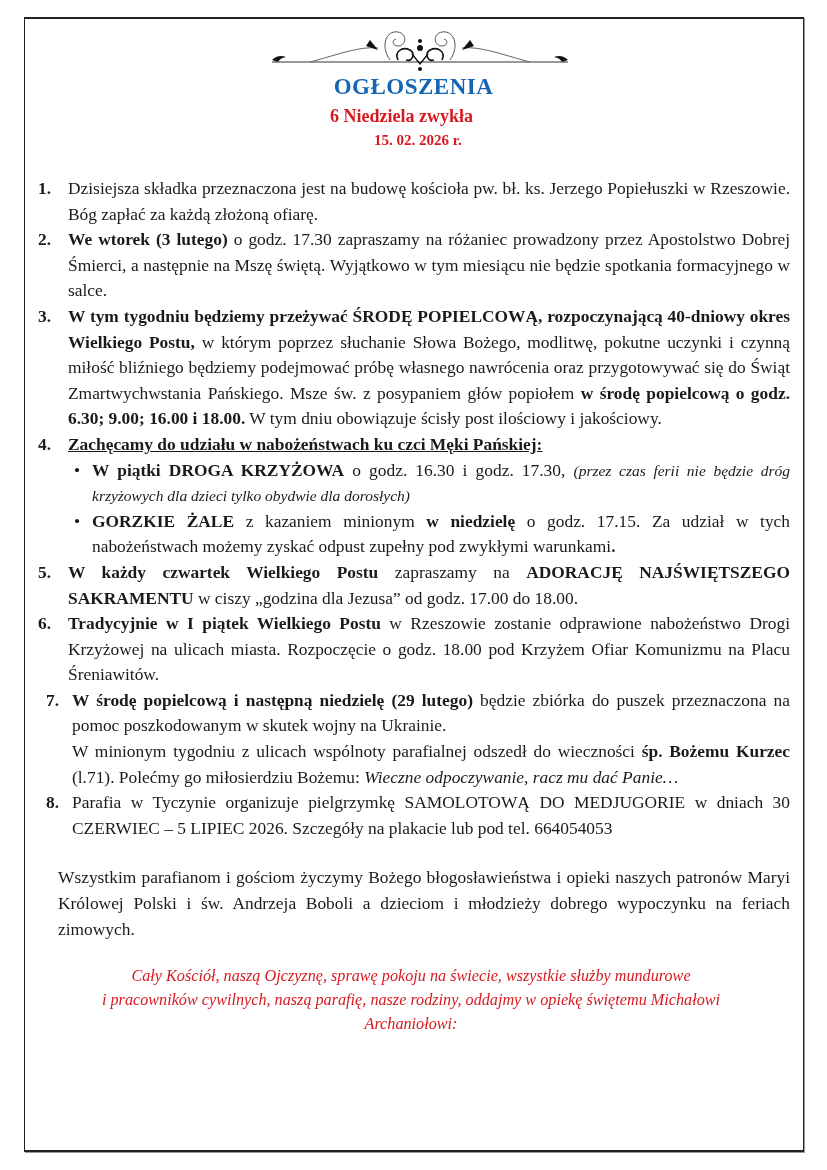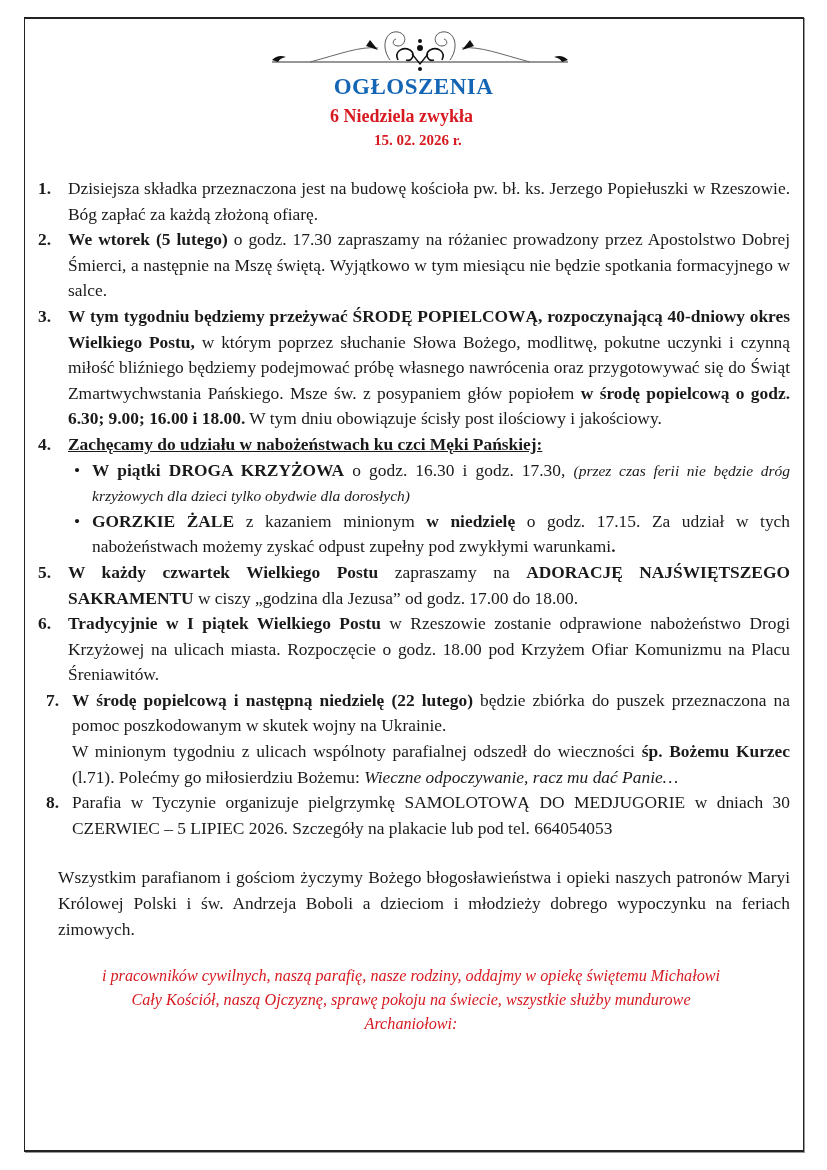--- a/index.html
+++ b/index.html
@@ -61,21 +61,21 @@
 
 <div class="content">
 
   <div class="item">
     <span class="num">1.</span>
     <span>Dzisiejsza składka przeznaczona jest na budowę kościoła pw. bł. ks. Jerzego Popiełuszki w Rzeszowie. Bóg zapłać za każdą złożoną ofiarę.</span>
   </div>
 
   <div class="item">
     <span class="num">2.</span>
-    <b>We wtorek (5 lutego)</b><span> o godz. 17.30 zapraszamy na różaniec prowadzony przez Apostolstwo Dobrej Śmierci, a następnie na Mszę świętą. Wyjątkowo w tym miesiącu nie będzie spotkania formacyjnego w salce.</span>
+    <b>We wtorek (3 lutego)</b><span> o godz. 17.30 zapraszamy na różaniec prowadzony przez Apostolstwo Dobrej Śmierci, a następnie na Mszę świętą. Wyjątkowo w tym miesiącu nie będzie spotkania formacyjnego w salce.</span>
   </div>
 
   <div class="item">
     <span class="num">3.</span>
     <b>W tym tygodniu będziemy przeżywać ŚRODĘ POPIELCOWĄ, rozpoczynającą 40-dniowy okres Wielkiego Postu,</b><span> w którym poprzez słuchanie Słowa Bożego, modlitwę, pokutne uczynki i czynną miłość bliźniego będziemy podejmować próbę własnego nawrócenia oraz przygotowywać się do Świąt Zmartwychwstania Pańskiego.  Msze św. z posypaniem głów popiołem </span><b>w środę popielcową o godz. 6.30; 9.00; 16.00 i 18.00.</b><span> W tym dniu obowiązuje ścisły post ilościowy i jakościowy.</span>
   </div>
 
   <div class="item">
     <span class="num">4.</span>
     <b><u>Zachęcamy do udziału w nabożeństwach ku czci Męki Pańskiej:</u></b>
@@ -96,31 +96,31 @@
     <b>W każdy czwartek Wielkiego Postu</b><span> zapraszamy na </span><b>ADORACJĘ  NAJŚWIĘTSZEGO SAKRAMENTU</b><span> w ciszy „godzina dla Jezusa” od godz. 17.00 do 18.00.</span>
   </div>
 
   <div class="item">
     <span class="num">6.</span>
     <b>Tradycyjnie w I piątek Wielkiego Postu</b><span> w Rzeszowie zostanie odprawione nabożeństwo Drogi Krzyżowej na ulicach miasta. Rozpoczęcie o godz. 18.00 pod Krzyżem Ofiar Komunizmu na Placu Śreniawitów.</span>
   </div>
 
   <div class="item tight">
     <span class="num">7.</span>
-    <b>W środę popielcową  i następną niedzielę (22 lutego)</b><span> będzie zbiórka do puszek przeznaczona na pomoc poszkodowanym w skutek wojny na  Ukrainie.</span>
+    <b>W środę popielcową  i następną niedzielę (29 lutego)</b><span> będzie zbiórka do puszek przeznaczona na pomoc poszkodowanym w skutek wojny na  Ukrainie.</span>
     <div>
       <span>W minionym tygodniu z ulicach wspólnoty parafialnej odszedł do wieczności </span><b>śp. Bożemu Kurzec</b><span> (l.71). Polećmy go miłosierdziu Bożemu: </span><i>Wieczne odpoczywanie, racz mu dać Panie…</i>
     </div>
   </div>
 
   <div class="item tight">
     <span class="num">8.</span>
     <span>Parafia w Tyczynie organizuje pielgrzymkę SAMOLOTOWĄ DO MEDJUGORIE w dniach 30 CZERWIEC – 5 LIPIEC 2026. Szczegóły na plakacie lub pod tel. 664054053</span>
   </div>
 
   <div class="closing">Wszystkim parafianom i gościom życzymy Bożego błogosławieństwa i opieki naszych patronów Maryi Królowej Polski i św. Andrzeja Boboli a dzieciom i młodzieży dobrego wypoczynku na feriach zimowych.</div>
 
   <div class="prayer">
+    <div>Cały Kościół, naszą Ojczyznę, sprawę pokoju na świecie, wszystkie służby mundurowe</div>
     <div>i pracowników cywilnych, naszą parafię, nasze rodziny, oddajmy w opiekę świętemu Michałowi</div>
-    <div>Cały Kościół, naszą Ojczyznę, sprawę pokoju na świecie, wszystkie służby mundurowe</div>
     <div>Archaniołowi:</div>
   </div>
 </div>
 
 </body></html>

